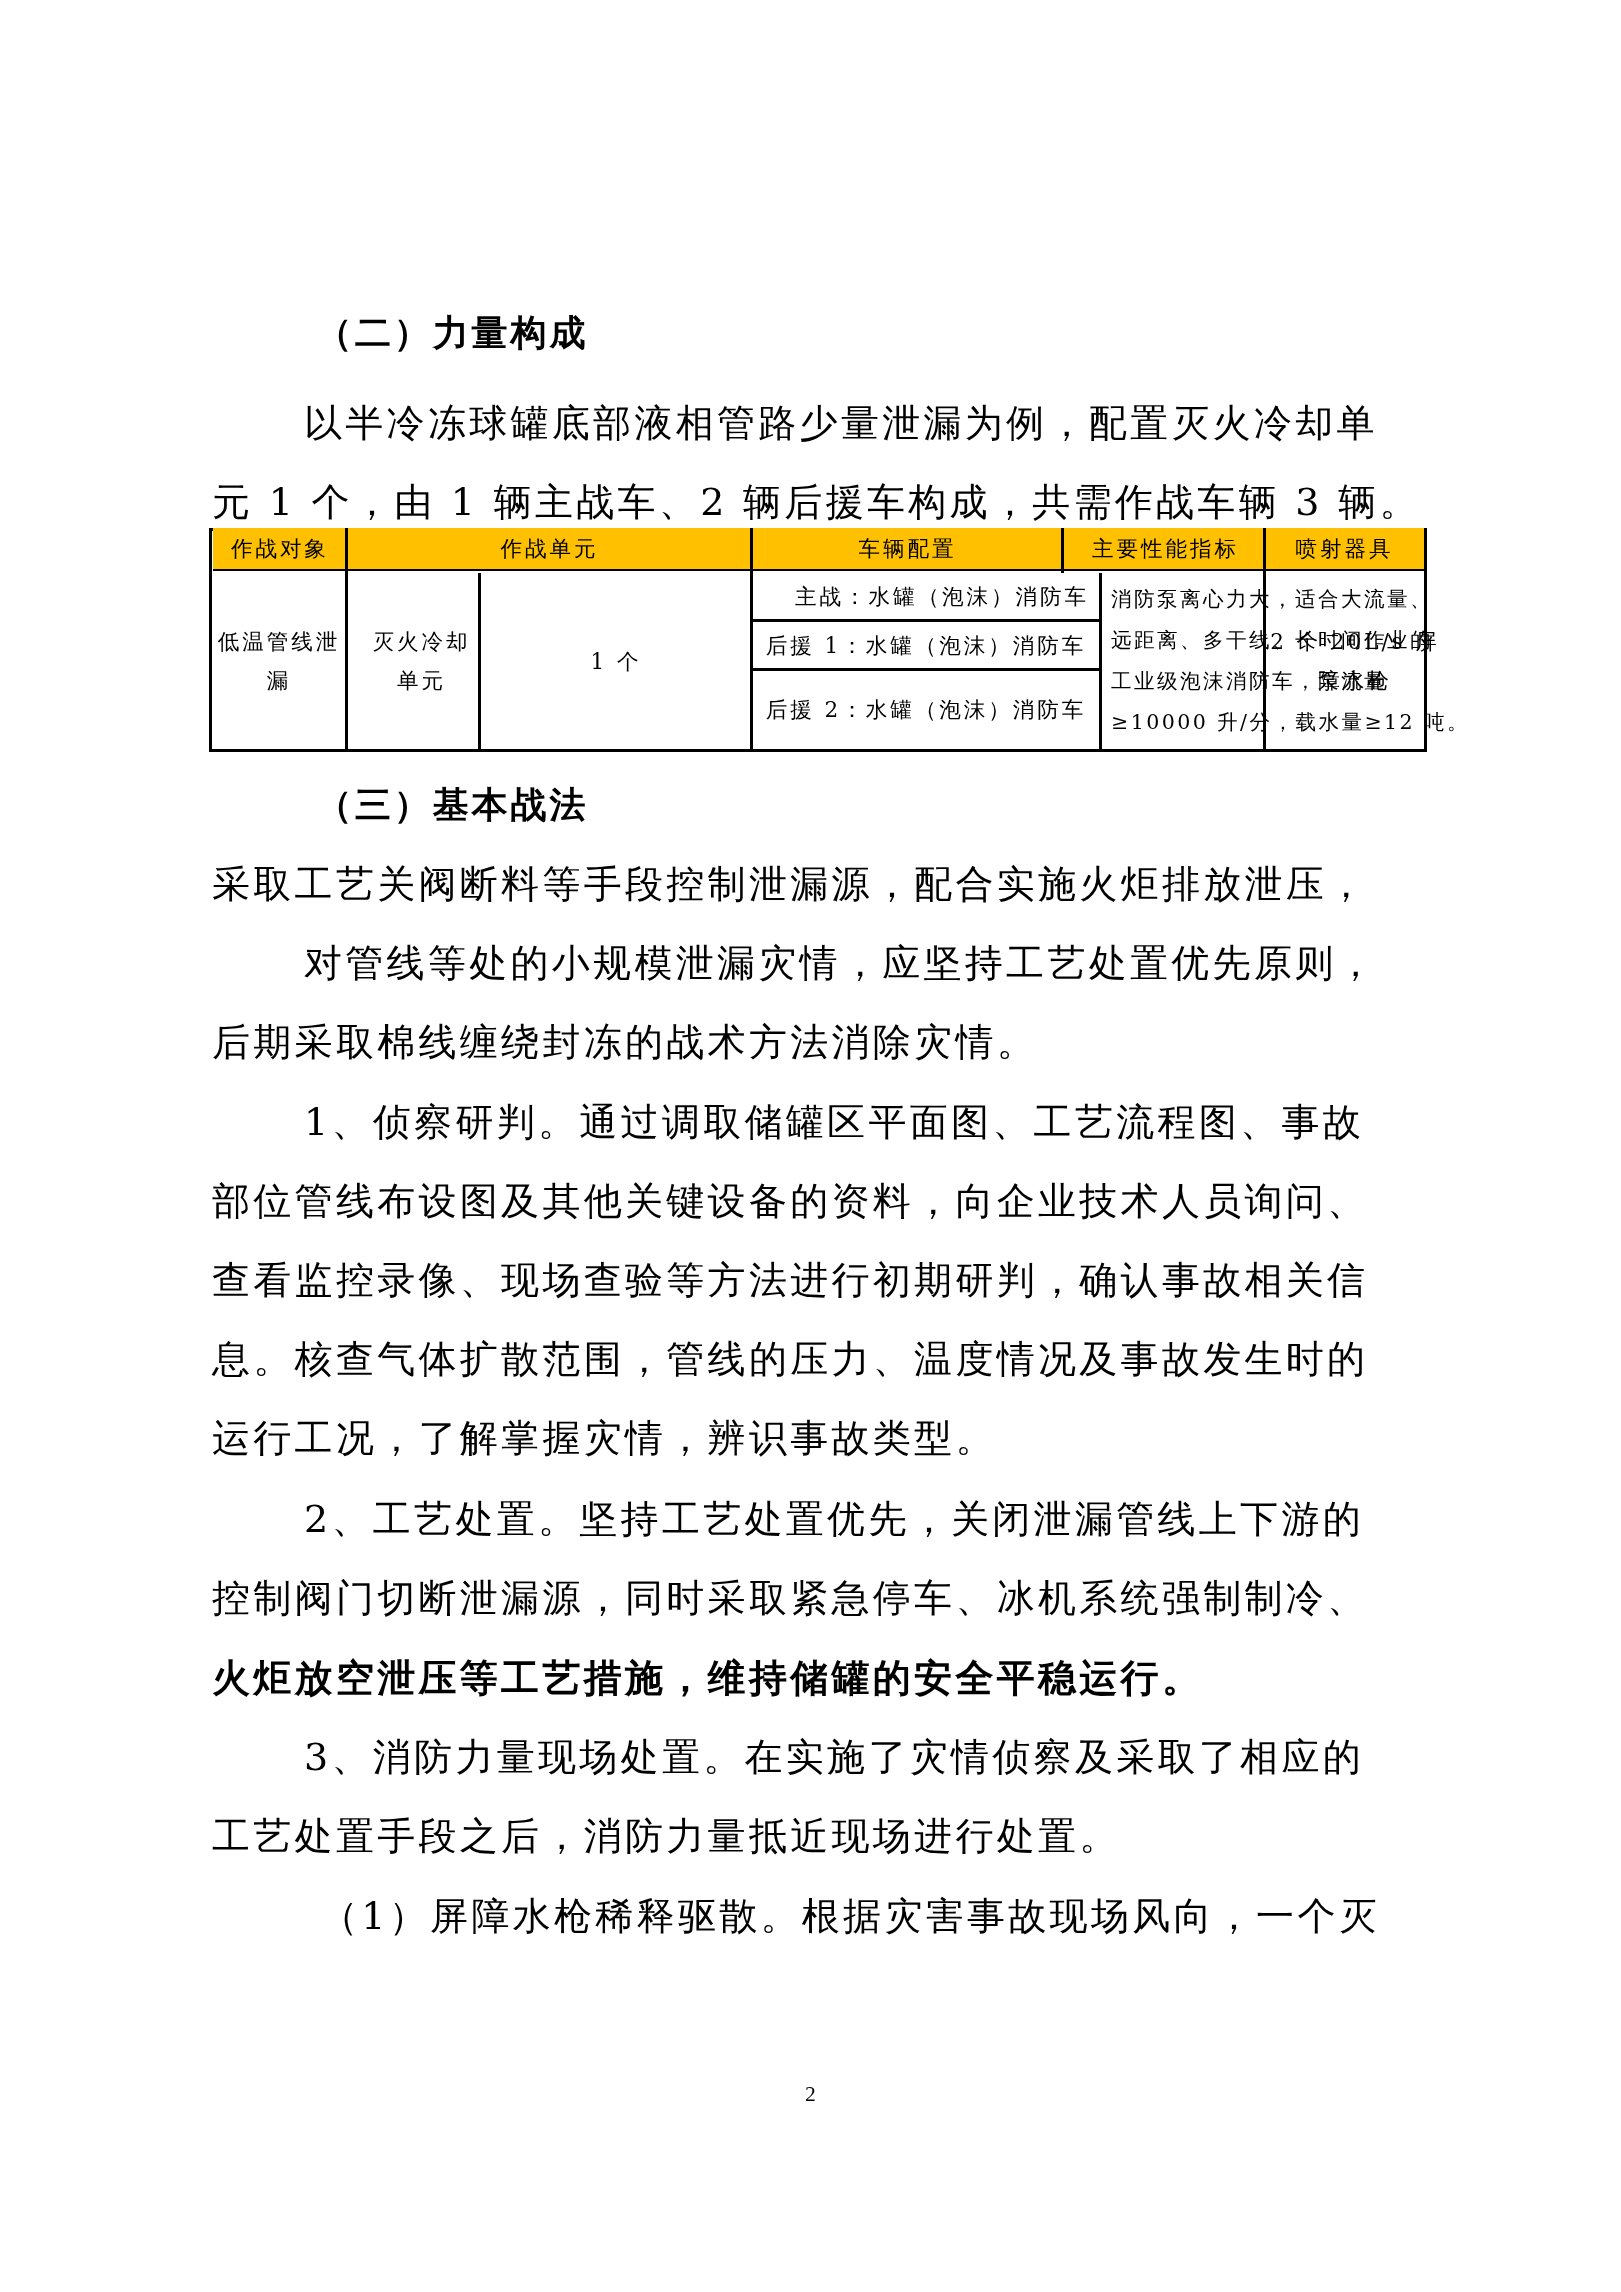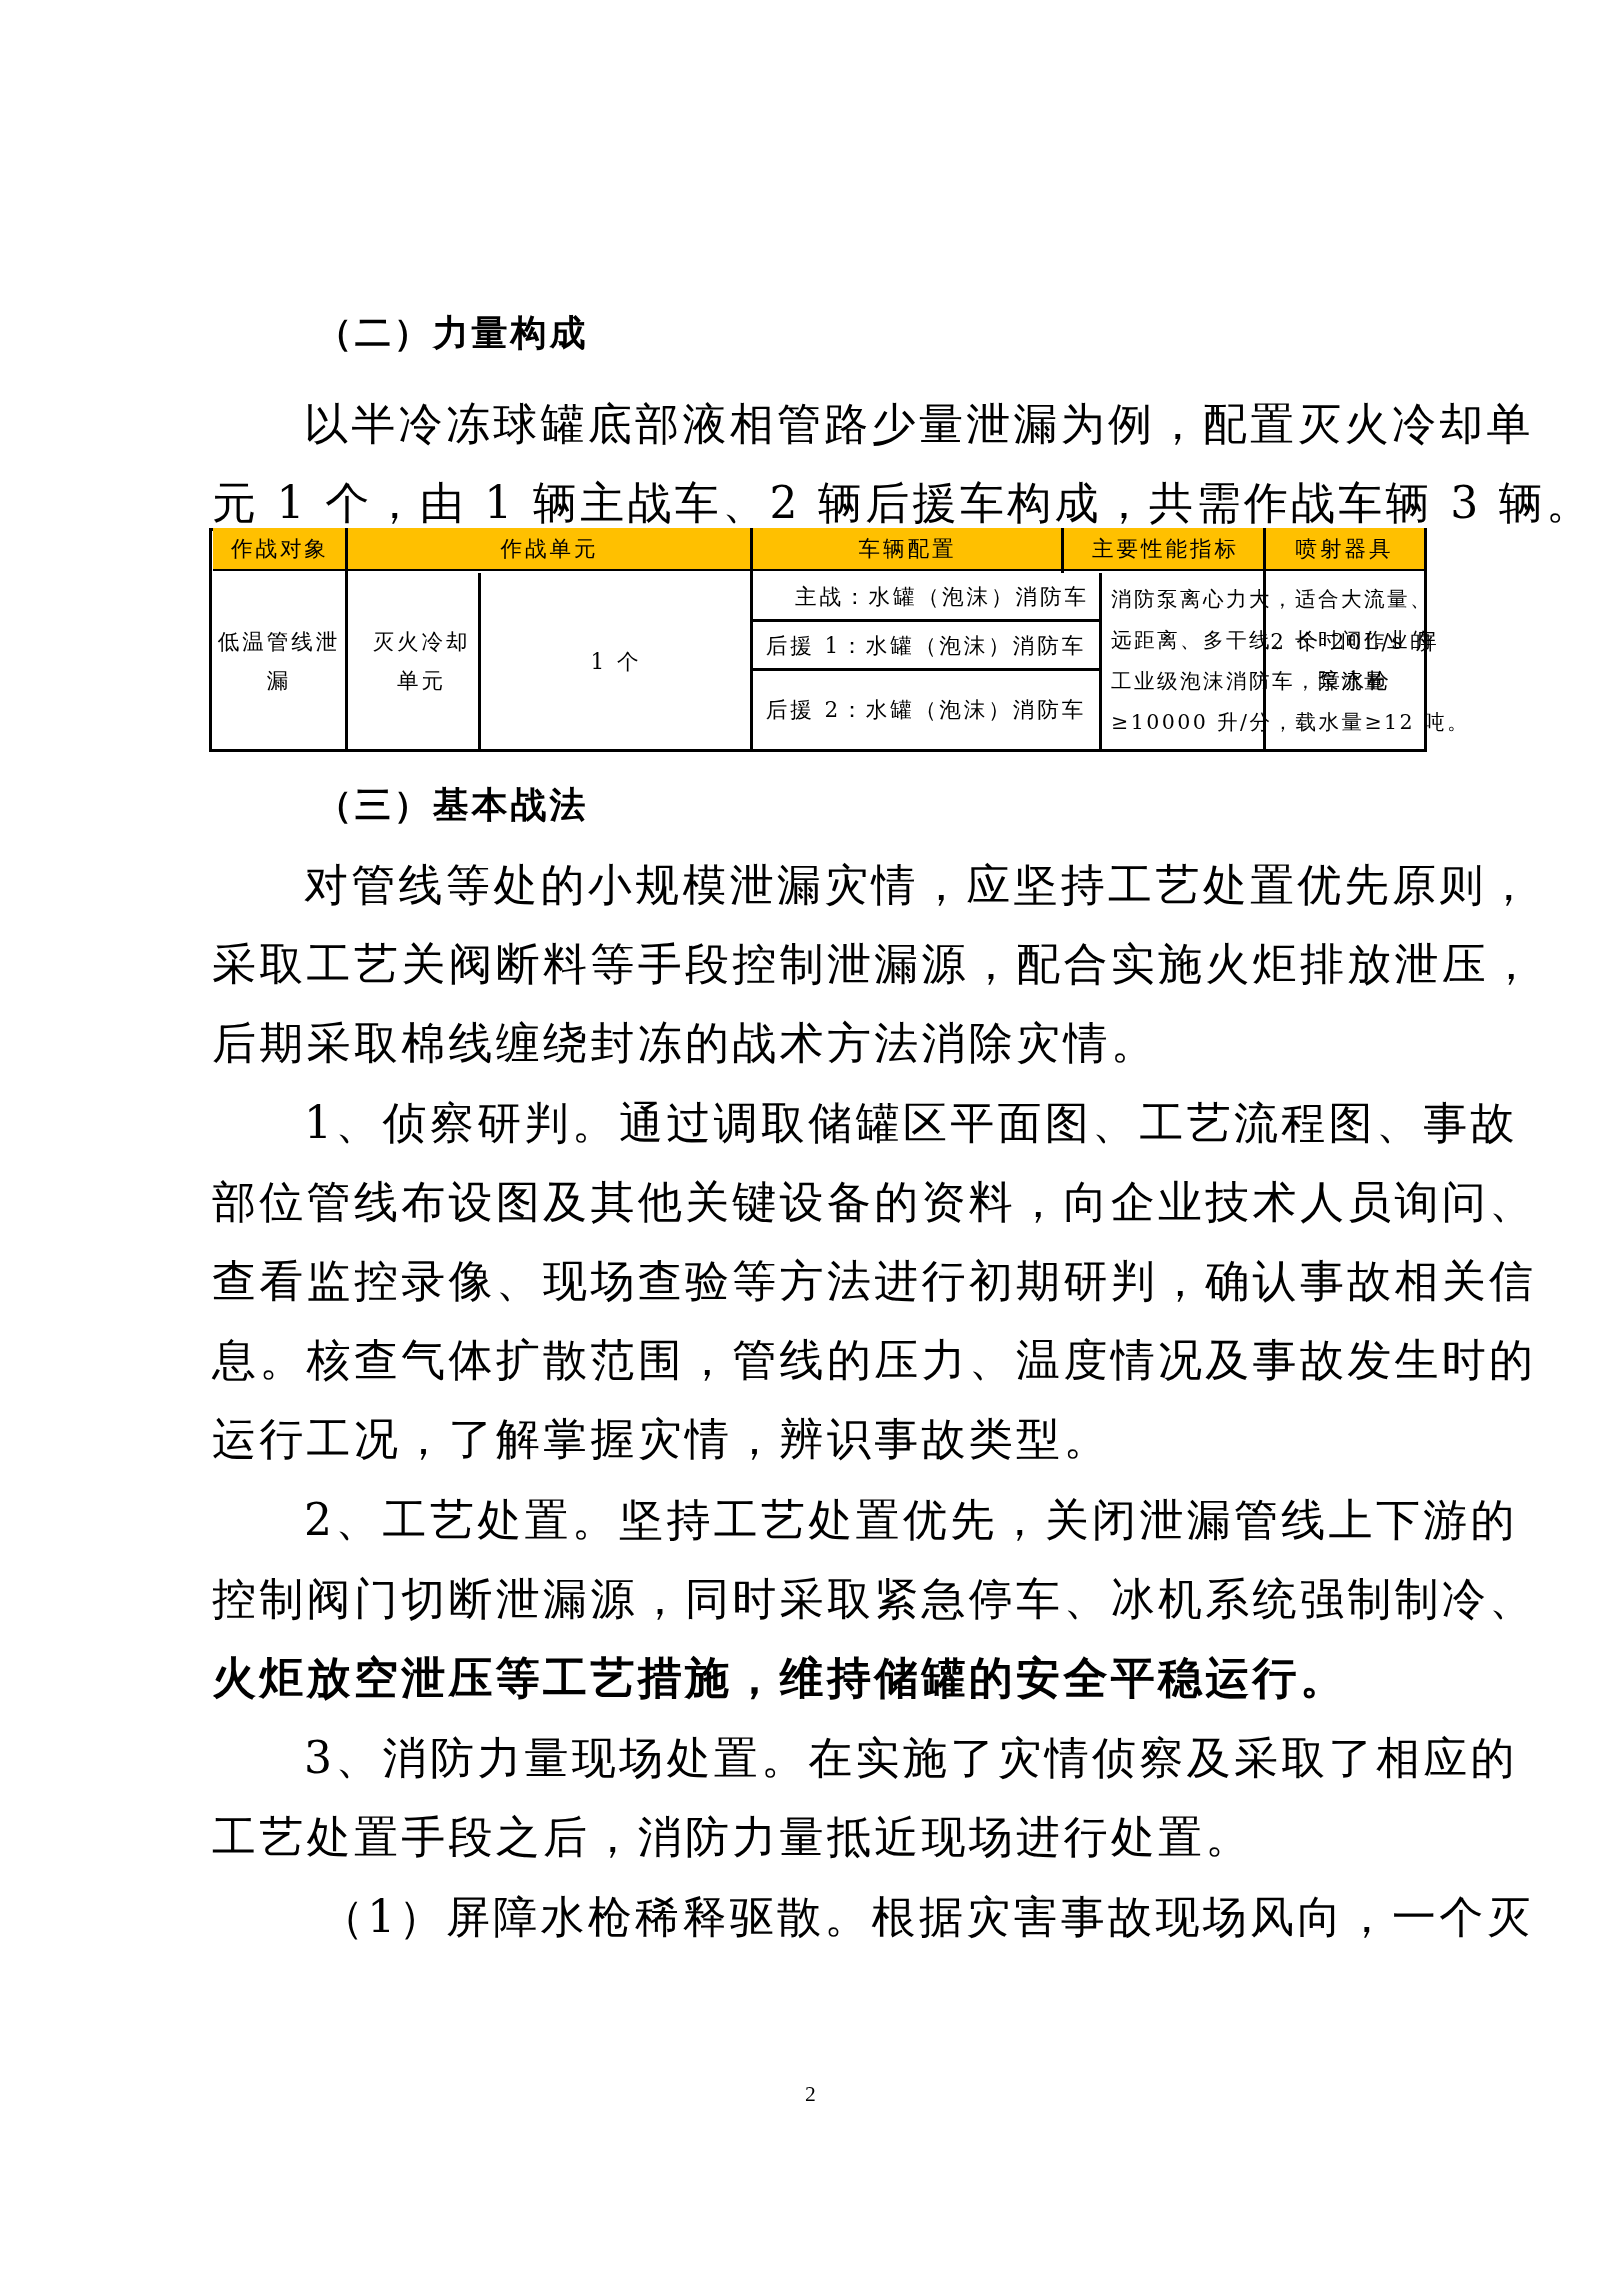--- a/index.html
+++ b/index.html
@@ -6,21 +6,21 @@
   body {
     width: 1621px; height: 2293px; position: relative; overflow: hidden;
     font-family: "DejaVu Serif", "Liberation Serif", serif; color: #000;
   }
   .heading {
     position: absolute; left: 316px; font-size: 36px; font-weight: bold;
     font-family: "DejaVu Sans", "Liberation Sans", sans-serif; letter-spacing: 2.9px;
   }
   .para {
     position: absolute; left: 212px; width: 1215px;
-    font-size: 44px; line-height: 79px; letter-spacing: 3.3px;
+    font-size: 38px; line-height: 79px; letter-spacing: 3.3px;
     text-align: justify; text-indent: 92px;
   }
   .para .line { display: block; white-space: nowrap; }
   .table-wrap { position: absolute; left: 209px; top: 528px; width: 1218px; height: 224px; }
   .tbl { position: absolute; left: 0; top: 0; width: 1218px; height: 224px; border: 3.9px solid #000; box-sizing: border-box; }
   .hdr { position: absolute; top: 0; height: 43px; background: #FFC000; display: flex; align-items: center; justify-content: center; font-size: 21.6px; letter-spacing: 2.9px; box-sizing: border-box; border-bottom: 2.9px solid #000; }
   .vline { position: absolute; background: #000; width: 2.9px; }
   .hline { position: absolute; background: #000; height: 2.9px; }
   .cell { position: absolute; display: flex; align-items: center; justify-content: center; text-align: center; font-size: 21.6px; letter-spacing: 2.9px; line-height: 39px; box-sizing: border-box; }
   .cell.left { justify-content: flex-start; text-align: left; }
@@ -93,22 +93,22 @@
   </div>
   <div class="cell" style="left:1057px; top:46px; width:178px; height:174px; flex-direction:column;">
     <span>2 个 20L/s 屏</span>
     <span>障水枪</span>
   </div>
 </div>
 
 <div class="heading" style="top:781px;">（三）基本战法</div>
 
 <div class="para" style="top:845px;">
+  <span class="line" style="text-indent:0;">采取工艺关阀断料等手段控制泄漏源，配合实施火炬排放泄压，</span>
   <span class="line" style="text-indent:92px;">对管线等处的小规模泄漏灾情，应坚持工艺处置优先原则，</span>
-  <span class="line" style="text-indent:0;">采取工艺关阀断料等手段控制泄漏源，配合实施火炬排放泄压，</span>
   <span class="line" style="text-indent:0;">后期采取棉线缠绕封冻的战术方法消除灾情。</span>
 </div>
 
 <div class="para" style="top:1083px;">
   <span class="line" style="text-indent:92px;">1、侦察研判。通过调取储罐区平面图、工艺流程图、事故</span>
   <span class="line" style="text-indent:0;">部位管线布设图及其他关键设备的资料，向企业技术人员询问、</span>
   <span class="line" style="text-indent:0;">查看监控录像、现场查验等方法进行初期研判，确认事故相关信</span>
   <span class="line" style="text-indent:0;">息。核查气体扩散范围，管线的压力、温度情况及事故发生时的</span>
   <span class="line" style="text-indent:0;">运行工况，了解掌握灾情，辨识事故类型。</span>
 </div>

